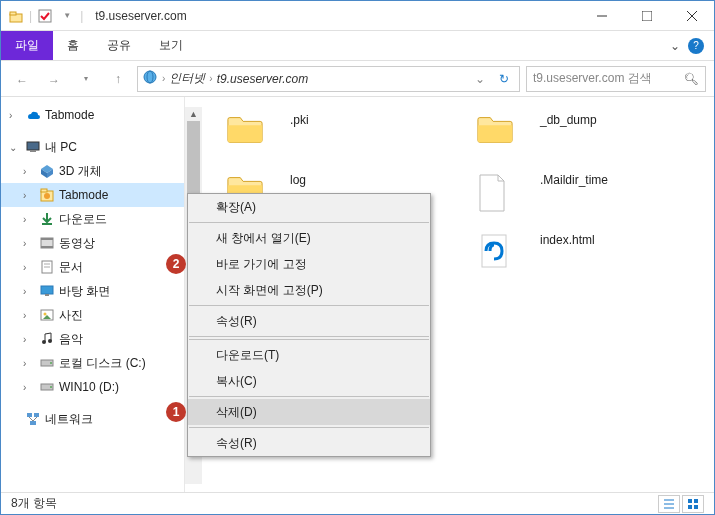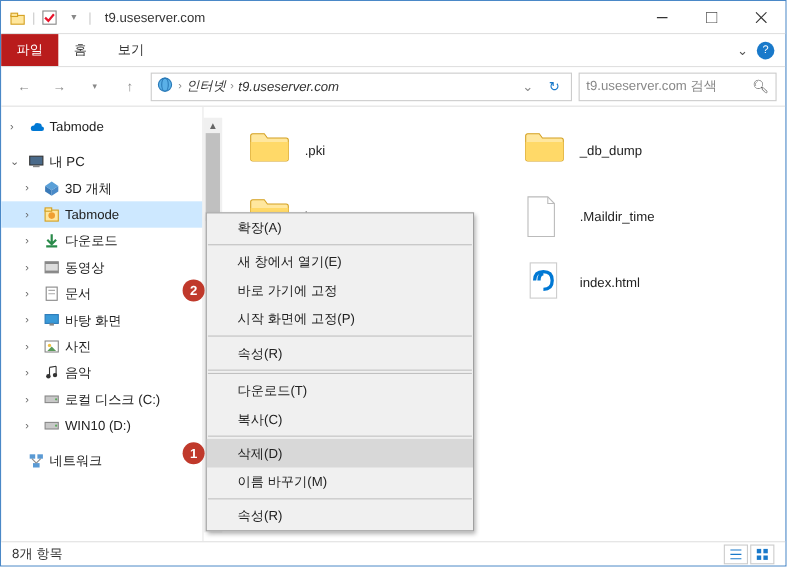--- a/index.html
+++ b/index.html
@@ -9,21 +9,21 @@
 .titlebar { height: 30px; display: flex; align-items: center; background: #fff; border-bottom: 1px solid #e0e0e0; }
 .qat { display: flex; align-items: center; gap: 4px; padding: 0 6px; }
 .qat-icon { width: 18px; height: 18px; display: flex; align-items: center; justify-content: center; }
 .qat-sep { color: #ccc; }
 .title-text { flex: 1; padding-left: 6px; color: #333; }
 .win-controls { display: flex; }
 .win-btn { width: 45px; height: 30px; display: flex; align-items: center; justify-content: center; color: #333; }
 
 
 .ribbon { height: 30px; display: flex; align-items: center; border-bottom: 1px solid #e0e0e0; }
-.tab-file { background: #b91c1c; color: #fff; padding: 6px 14px; height: 100%; display: flex; align-items: center; }
+.tab-file { background: #6d28d9; color: #fff; padding: 6px 14px; height: 100%; display: flex; align-items: center; }
 .tab { padding: 6px 14px; color: #333; height: 100%; display: flex; align-items: center; }
 .ribbon-right { margin-left: auto; display: flex; align-items: center; gap: 8px; padding-right: 10px; }
 .help-icon { width: 16px; height: 16px; border-radius: 50%; background: #1979ca; color: #fff; display: flex; align-items: center; justify-content: center; font-size: 10px; }
 
 
 .addrbar { height: 36px; display: flex; align-items: center; gap: 6px; padding: 4px 8px; border-bottom: 1px solid #e0e0e0; }
 .nav-btn { width: 26px; height: 26px; display: flex; align-items: center; justify-content: center; color: #888; border-radius: 2px; }
 .addr-field { flex: 1; height: 26px; border: 1px solid #ccc; display: flex; align-items: center; padding: 0 4px; gap: 4px; }
 .bc-sep { color: #888; font-size: 10px; }
 .bc-item { color: #333; font-style: italic; }
@@ -40,21 +40,21 @@
 .tree-item.selected { background: #cde8ff; }
 .tree-exp { width: 12px; color: #666; font-size: 10px; }
 .tree-exp.hidden { visibility: hidden; }
 .tree-icon { width: 16px; height: 16px; display: flex; align-items: center; justify-content: center; }
 .content { flex: 1; position: relative; display: flex; padding: 10px 0; }
 .scrollbar { width: 17px; background: #f0f0f0; position: relative; margin-right: 4px; }
 .scroll-thumb { position: absolute; top: 14px; left: 2px; width: 13px; height: 80px; background: #c0c0c0; }
 .scroll-arr { position: absolute; left: 0; width: 17px; height: 14px; display: flex; align-items: center; justify-content: center; color: #666; font-size: 9px; }
 .scroll-arr.up { top: 0; }
 .file-col { display: flex; flex-direction: column; gap: 12px; padding: 6px 20px; }
-.file-item { display: flex; align-items: center; gap: 11px; height: 48px; }
+.file-item { display: flex; align-items: flex-start; gap: 24px; height: 48px; }
 .file-icon { width: 40px; height: 40px; }
 .file-name { color: #222; }
 
 
 .ctx-menu { position: absolute; left: 186px; top: 192px; width: 244px; background: #f0f0f0; border: 1px solid #a0a0a0; box-shadow: 2px 2px 4px rgba(0,0,0,0.3); z-index: 100; }
 .ctx-item { height: 26px; display: flex; align-items: center; padding: 0 28px; position: relative; color: #222; }
 .ctx-item.hover { background: #d8d8d8; }
 .ctx-sep { height: 1px; background: #c0c0c0; margin: 2px 1px; }
 .ctx-arrow { margin-left: auto; color: #555; font-size: 10px; }
 
@@ -107,20 +107,21 @@
           <line x1="0" y1="0" x2="10" y2="10" stroke="#333"></line>
           <line x1="10" y1="0" x2="0" y2="10" stroke="#333"></line>
         </svg>
     </div>
   </div>
 </div>
 
 <div class="ribbon">
   <div class="tab-file">파일</div>
   <div class="tab">홈</div>
+  <div class="tab">공유</div>
   <div class="tab">보기</div>
   <div class="ribbon-right">
     <span style="color:#555;">⌄</span>
     <div class="help-icon">?</div>
   </div>
 </div>
 
 <div class="addrbar">
   <div class="nav-btn">←</div>
   <div class="nav-btn">→</div>
@@ -366,23 +367,20 @@
       <span>다운로드(T)</span>
     </div>
     <div class="ctx-item">
       <span>복사(C)</span>
     </div>
     <div class="ctx-sep"></div>
     <div class="ctx-item hover" style="position: relative;">
       <span>삭제(D)</span>
       <div class="badge" style="left: -22px; top: 3px;">1</div>
     </div>
-    <div class="ctx-item">
-      <span>이름 바꾸기(M)</span>
-    </div>
     <div class="ctx-sep"></div>
     <div class="ctx-item">
       <span>속성(R)</span>
     </div>
   </div>
 
 <div class="statusbar">
   <span>8개 항목</span>
   <div class="view-icons">
     <div class="view-btn">

